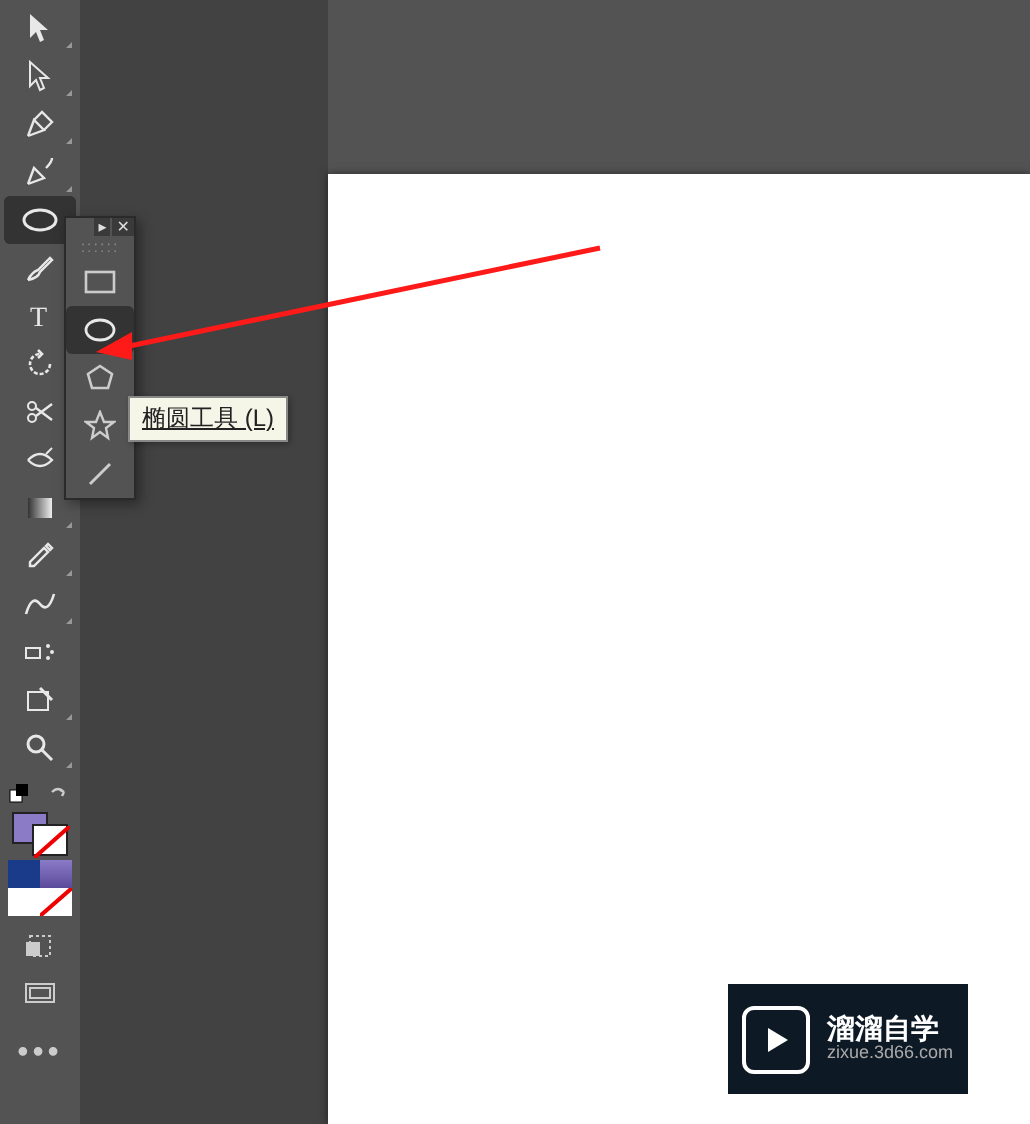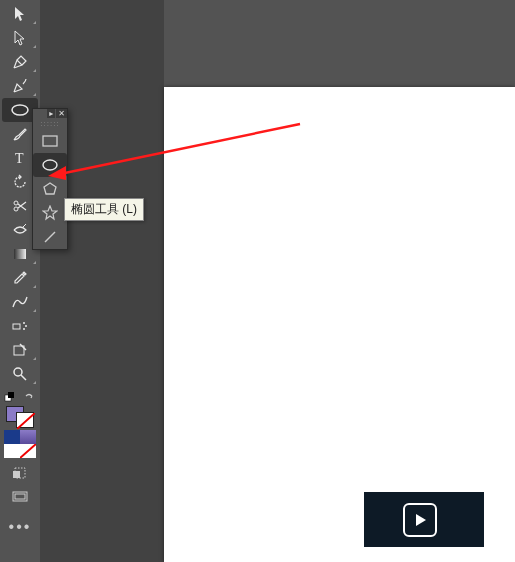--- a/index.html
+++ b/index.html
@@ -43,20 +43,21 @@
   width: 34px; height: 24px; display:flex; align-items:center; justify-content:center;
   color:#ccc; cursor:pointer;
 }
 .fly-item.sel { background:#333333; border-radius:3px; }
 
 .tooltip {
   position:absolute; left:64px; top:198px; z-index:60;
   background:#f5f5e8; color:#222; font-size:12px; padding:2px 6px;
   border:1px solid #888; box-shadow:1px 1px 3px rgba(0,0,0,.3);
   white-space:nowrap;
+  text-decoration:underline;
 }
 
 .canvas {
   position:absolute; left:164px; top:87px; width:351px; height:475px;
   background:#ffffff; box-shadow:0 0 4px rgba(0,0,0,.5);
 }
 
 .arrow {
   position:absolute; left:40px; top:100px; z-index:70; pointer-events:none;
 }
@@ -274,13 +275,17 @@
   <line x1="260" y1="24" x2="20" y2="74" stroke="#ff1a1a" stroke-width="2.5"></line>
   <polygon points="8,76 26,66 26,80" fill="#ff1a1a"></polygon>
 </svg>
 
 <div class="watermark">
   <div class="logo">
     <svg width="16" height="16">
         <polygon points="4,2 14,8 4,14" fill="#fff"></polygon>
       </svg>
   </div>
+  <div class="txt">
+    <span class="t1">溜溜自学</span>
+    <span class="t2">zixue.3d66.com</span>
+  </div>
 </div>
 
 </body></html>

